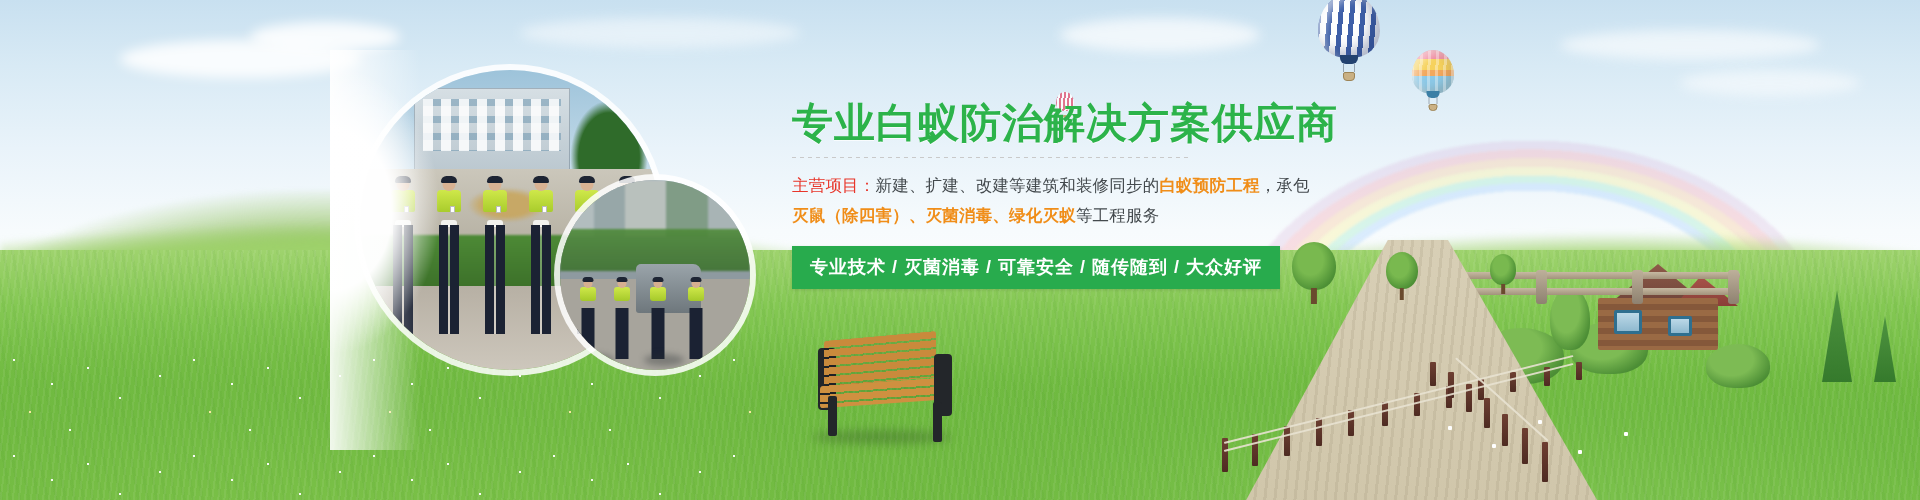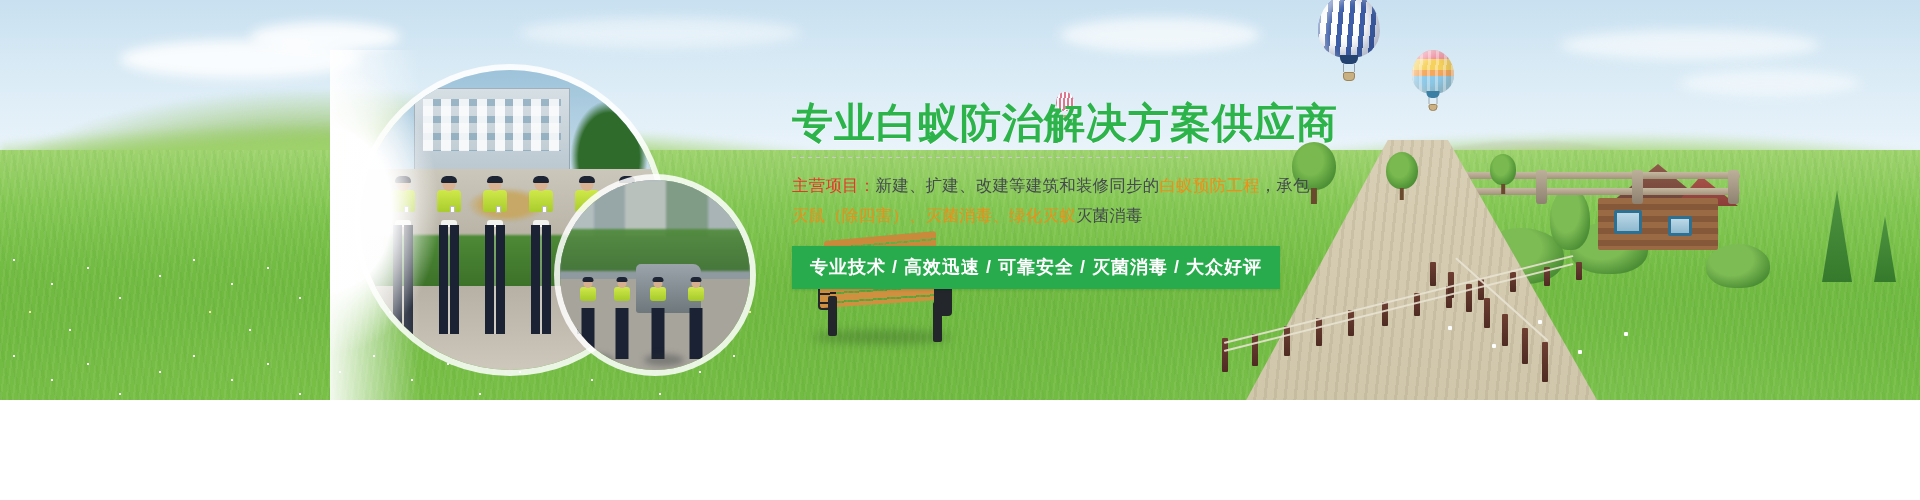--- a/index.html
+++ b/index.html
@@ -4,21 +4,21 @@
 <style>
   * { margin:0; padding:0; box-sizing:border-box; }
   html,body { width:1920px; height:500px; overflow:hidden; }
   body {
     font-family:"Liberation Sans","DejaVu Sans",sans-serif;
     background:#ffffff;
   }
 
   .banner{
     position:relative;
-    width:1920px; height:400px;
+    width:1920px; height:500px;
     overflow:hidden;
     background:linear-gradient(to bottom,#cfe4f2 0%, #dfeef7 18%, #f0f7fb 38%, #fbfdfe 52%, #ffffff 62%);
   }
 
   
   .sky{
     position:absolute; left:0; top:0; width:1920px; height:330px;
     background:linear-gradient(to bottom,#c8e0f0 0%, #d8eaf5 20%, #e9f3fa 45%, #f7fbfd 70%, #ffffff 100%);
   }
   .cloud{
@@ -454,21 +454,21 @@
     background-image:linear-gradient(to right,#c9c9c9 0 4px, rgba(0,0,0,0) 4px 8px);
     background-size:8px 1px; background-repeat:repeat-x;
   }
 
   .body-copy{ margin-top:12px; width:410px; }
   .body-line{
     font-size:16.5px; line-height:30px; color:#444a4e;
     letter-spacing:.2px; white-space:nowrap;
   }
   .hl-red{ color:#e8352a; }
-  .hl-orange{ color:#f08d18; }
+  .hl-orange{ color:#f08d18;font-weight:bold; }
 
   .tagbar{
     margin-top:16px;
     display:inline-block;
     background:#28ab4d;
     color:#ffffff;
     font-size:18px; font-weight:bold;
     letter-spacing:1px;
     padding:9px 18px 10px 18px;
     white-space:nowrap;
@@ -717,22 +717,22 @@
     <div class="divider"></div>
 
     <div class="body-copy">
 
       <div class="body-line">
         <span class="hl-red">主营项目</span><span class="hl-red">：</span><span>新建、扩建、改建等建筑和装修同步的</span><span class="hl-orange">白蚁预防工程</span><span>，承包</span>
       </div>
 
 
       <div class="body-line">
-        <span class="hl-orange">灭鼠（除四害）、灭菌消毒、绿化灭蚁</span><span>灭菌消毒</span>
+        <span class="hl-orange">灭鼠（除四害）、灭菌消毒、绿化灭蚁</span><span>等工程服务</span>
       </div>
 
     </div>
 
-    <div class="tagbar">专业技术 / 高效迅速 / 可靠安全 / 灭菌消毒 / 大众好评</div>
+    <div class="tagbar">专业技术 / 灭菌消毒 / 可靠安全 / 随传随到 / 大众好评</div>
 
   </div>
 
 </div>
 
 </body></html>

